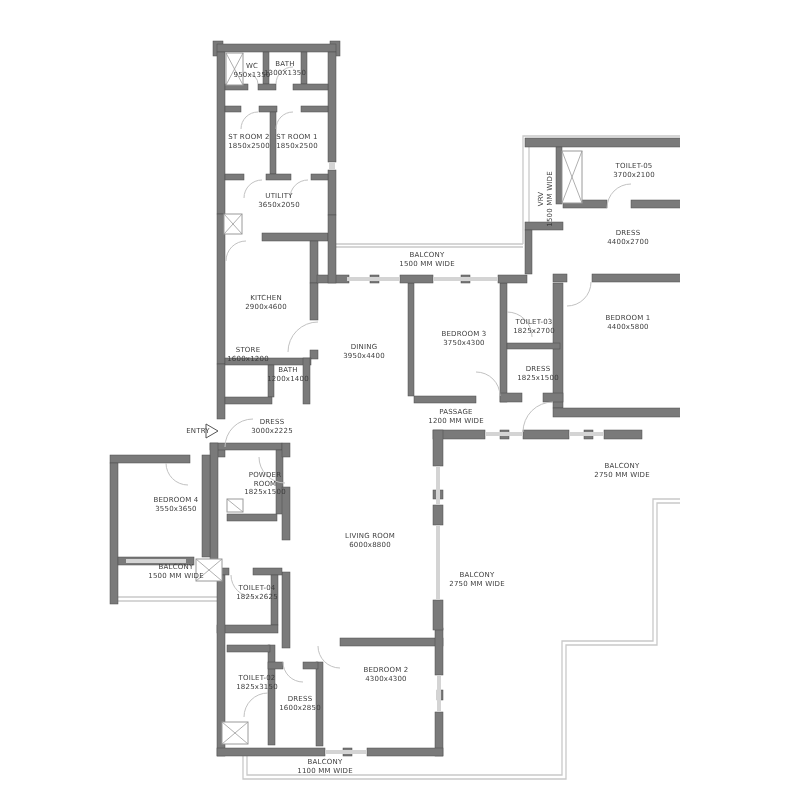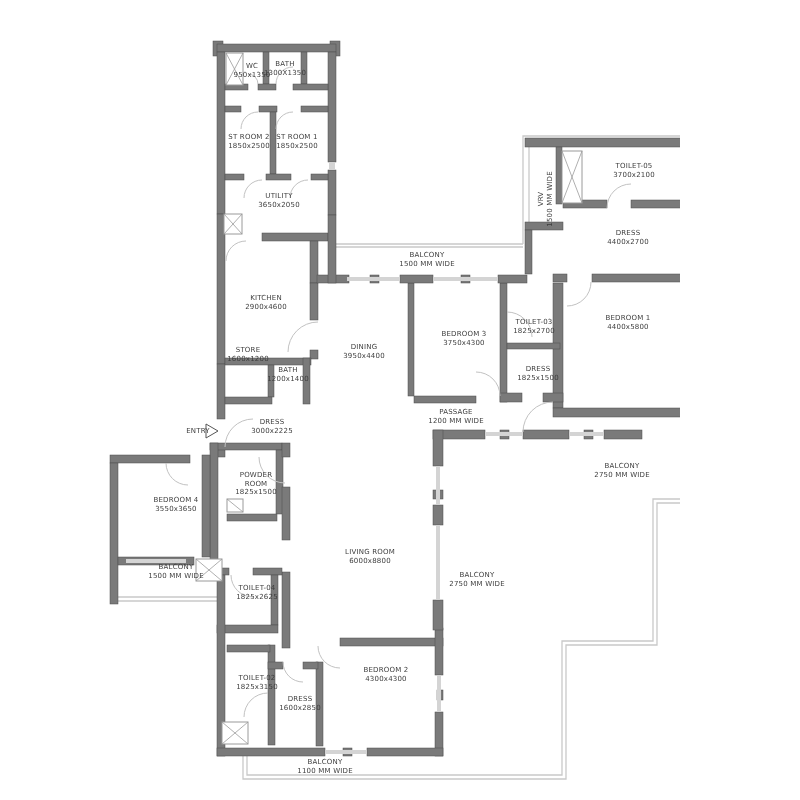--- a/index.html
+++ b/index.html
@@ -300,25 +300,25 @@
         <div>1100 MM WIDE</div>
       </div>
   <div class="lbl" style="left:456px;top:416px">
     <div>PASSAGE</div>
         <div>1200 MM WIDE</div>
       </div>
   <div class="lbl" style="left:622px;top:470px">
     <div>BALCONY</div>
         <div>2750 MM  WIDE</div>
       </div>
-  <div class="lbl" style="left:370px;top:556px">
+  <div class="lbl" style="left:370px;top:540px">
     <div>LIVING ROOM</div>
         <div>6000x8800</div>
       </div>
-  <div class="lbl" style="left:256px;top:484px">
+  <div class="lbl" style="left:265px;top:484px">
     <div>POWDER</div>
         <div>ROOM</div>
         <div>1825x1500</div>
       </div>
   <div class="lbl" style="left:176px;top:504px">
     <div>BEDROOM 4</div>
         <div>3550x3650</div>
       </div>
   <div class="lbl" style="left:176px;top:571px">
     <div>BALCONY</div>

